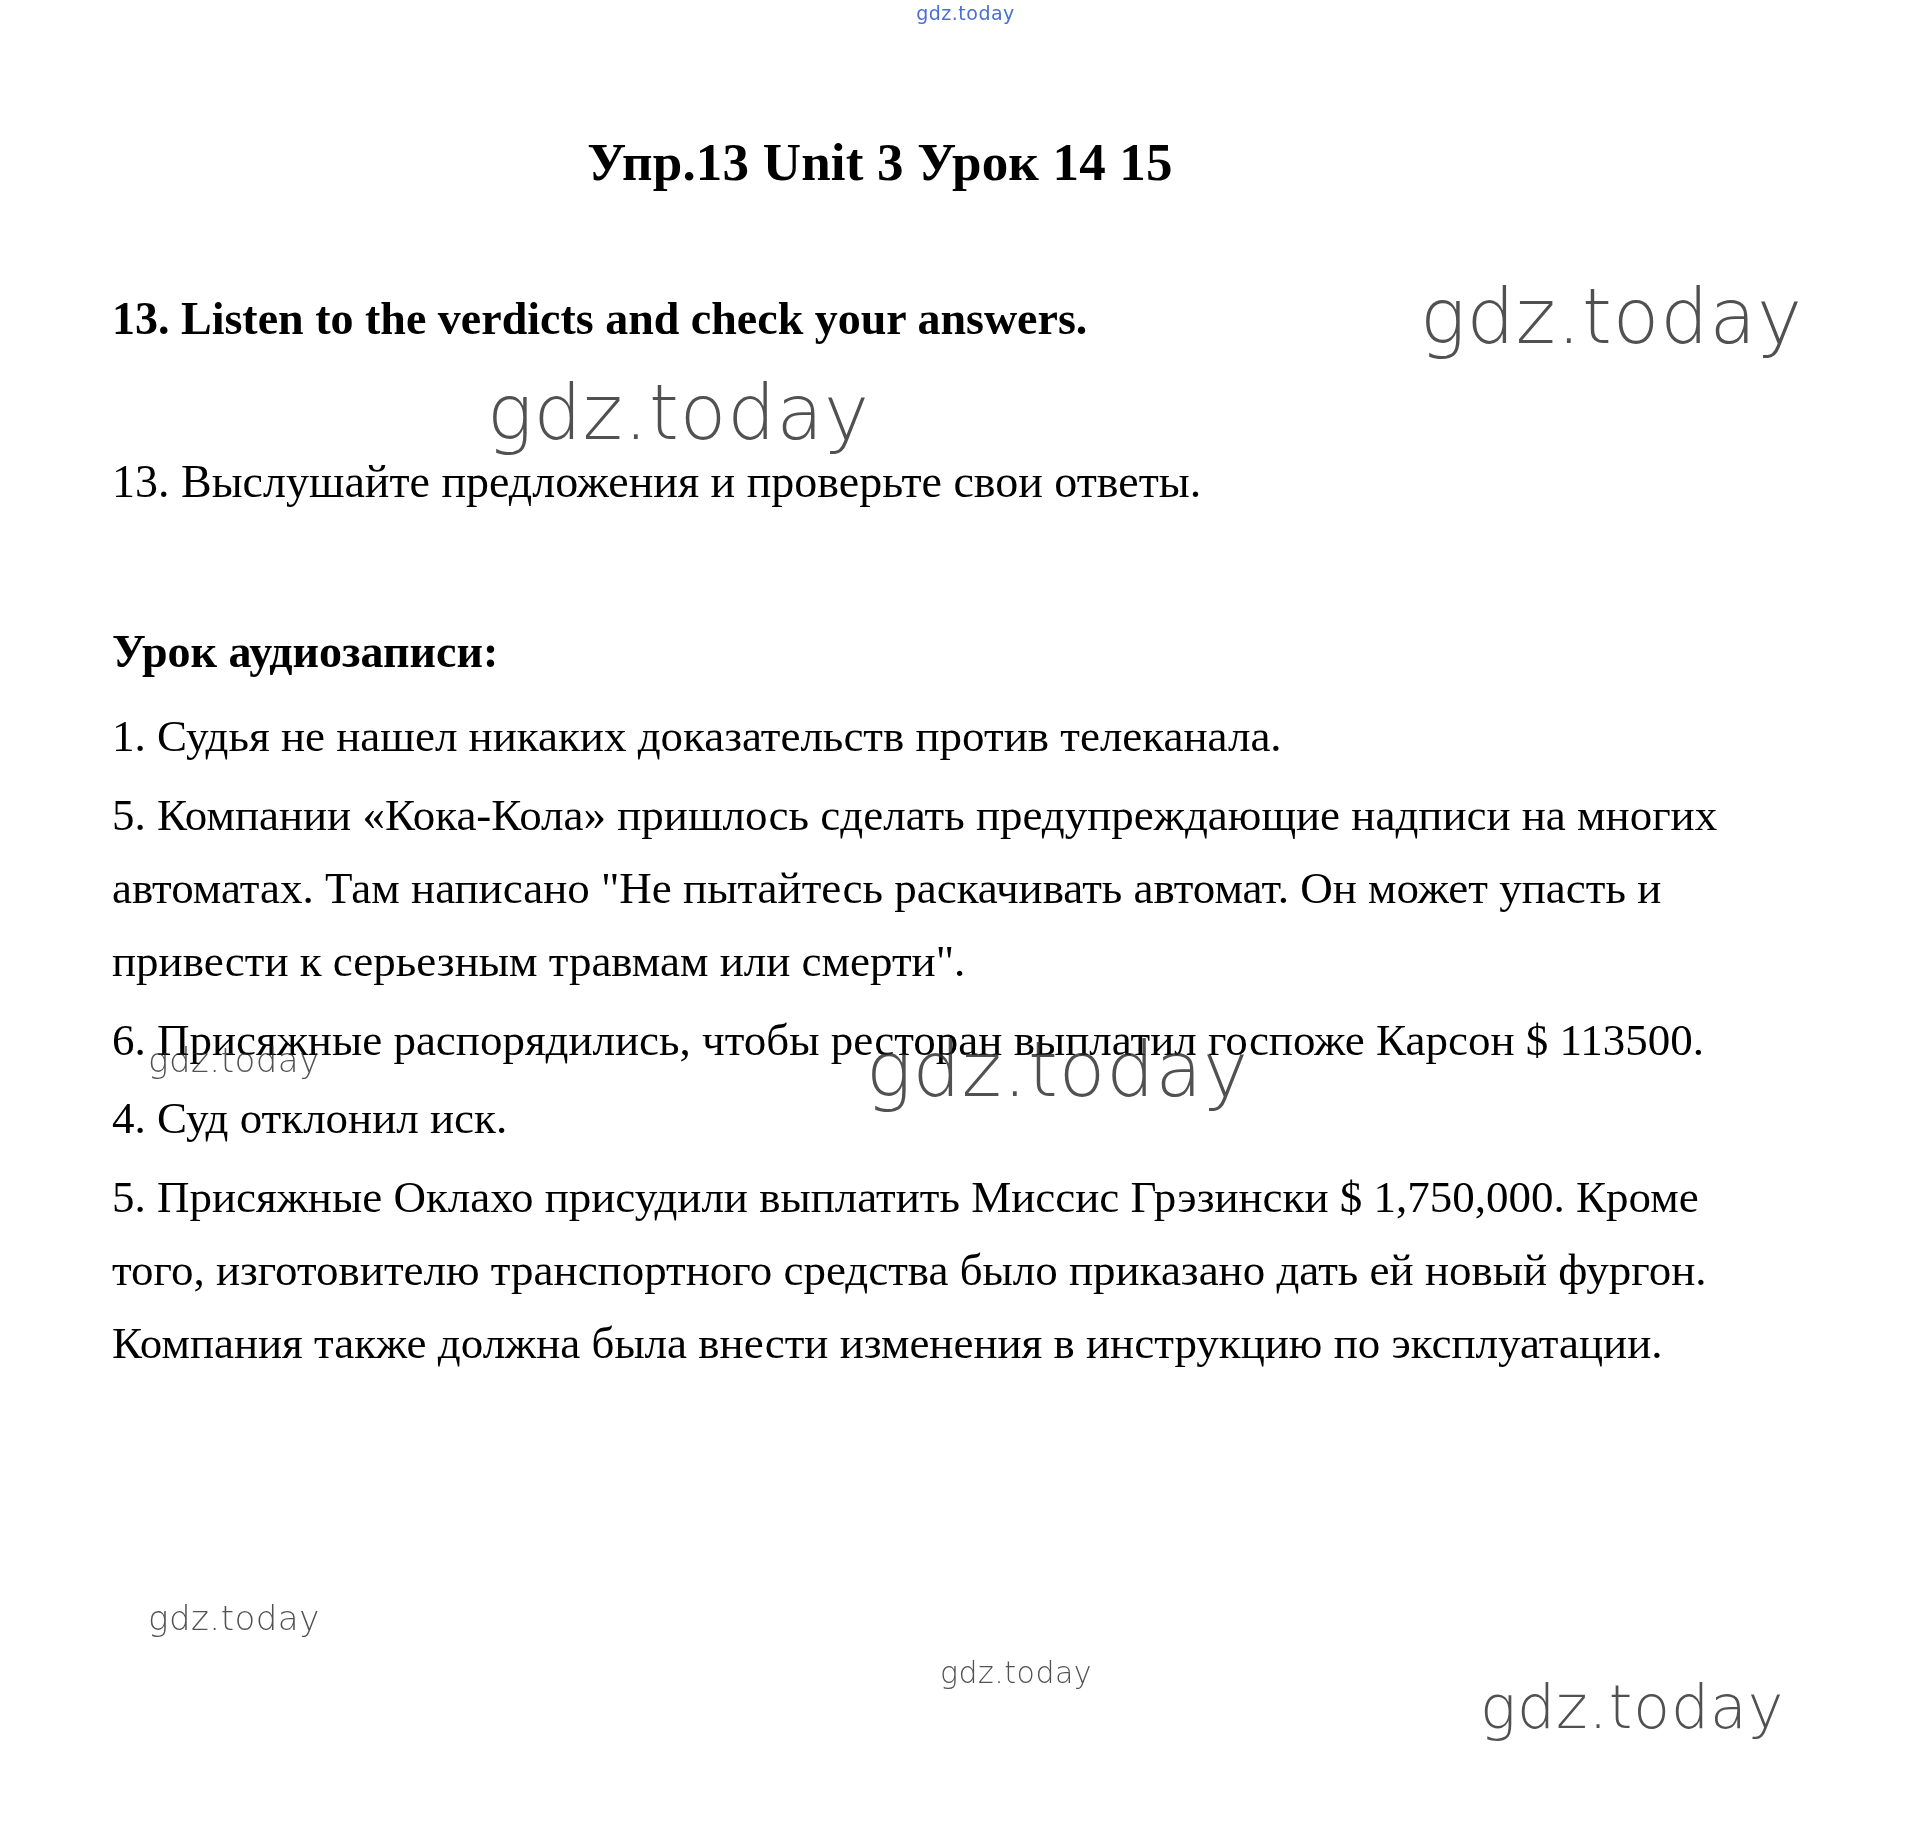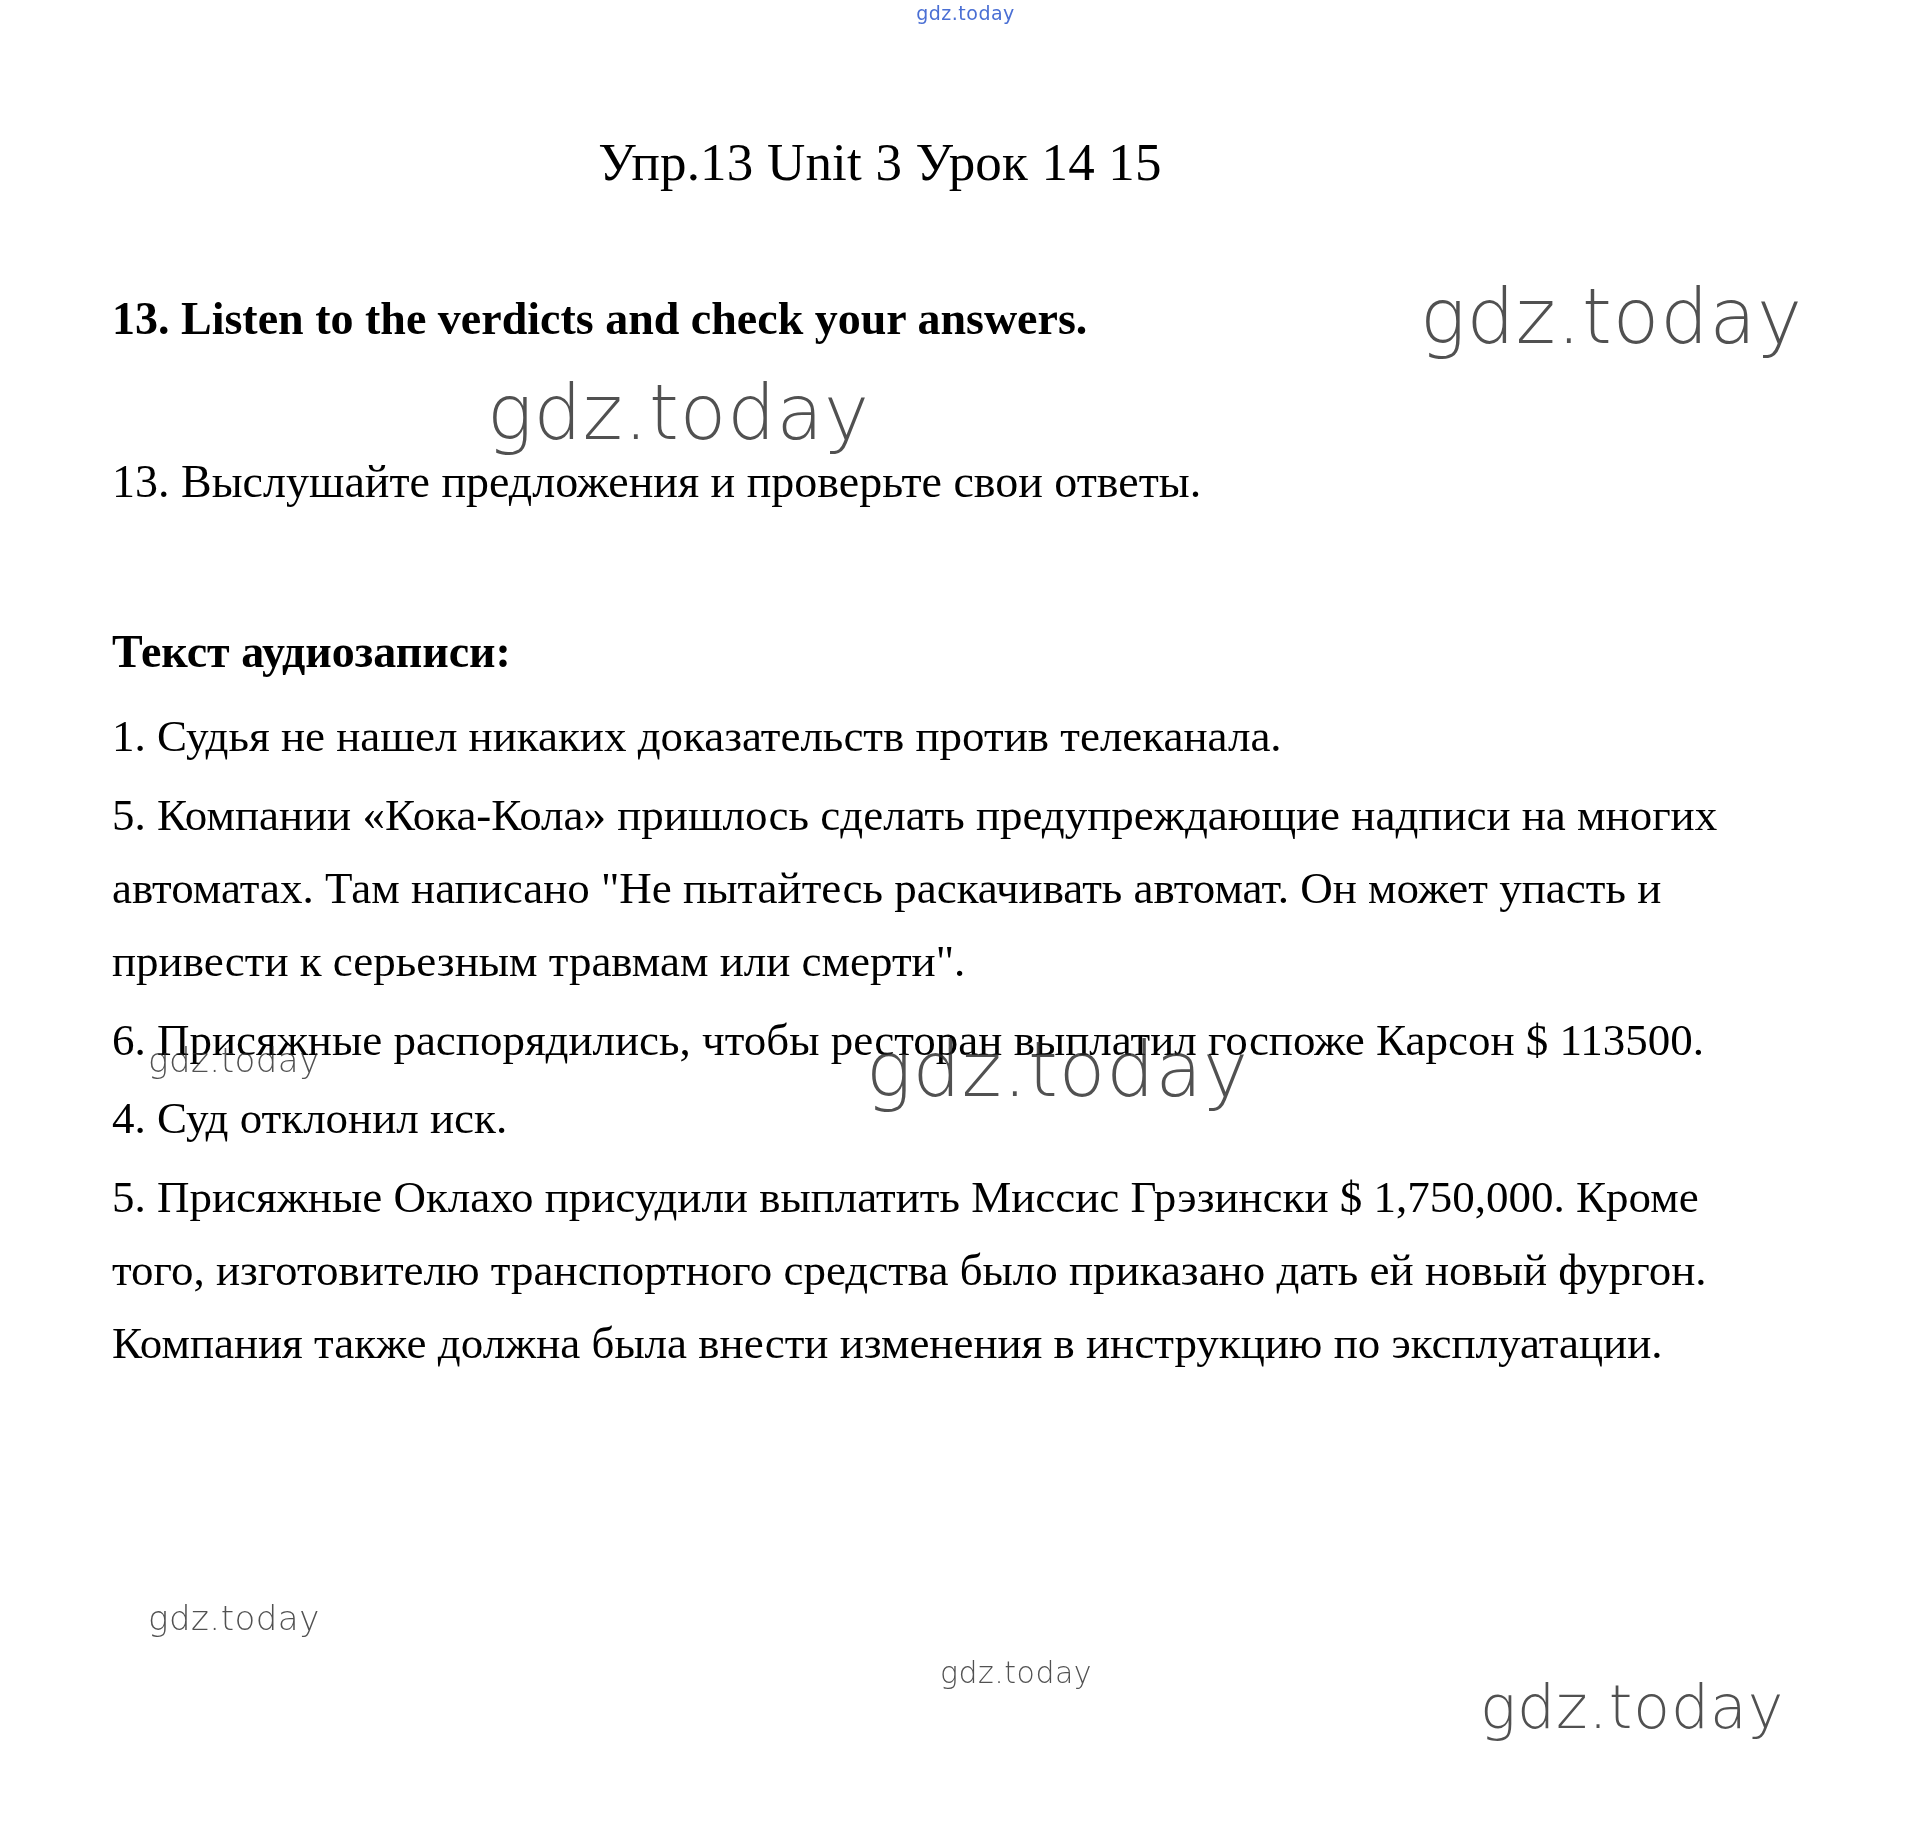--- a/index.html
+++ b/index.html
@@ -39,21 +39,21 @@
     height: 1835px;
   }
 
   .doc-title {
     position: absolute;
     top: 132px;
     left: 0;
     width: 1760px;
     text-align: center;
     font-size: 53px;
-    font-weight: normal;
+    font-weight: bold;
     letter-spacing: 0.2px;
   }
 
   .task-en {
     position: absolute;
     top: 272px;
     left: 112px;
     font-size: 46px;
     font-weight: bold;
     margin-top: 20px;
@@ -117,21 +117,21 @@
 <div class="top-watermark">gdz.today</div>
 
 <div class="page">
 
   <div class="doc-title">Упр.13 Unit 3 Урок 14 15</div>
 
   <div class="task-en">13. Listen to the verdicts and check your answers.</div>
 
   <div class="task-ru">13. Выслушайте предложения и проверьте свои ответы.</div>
 
-  <div class="section-head">Текст аудиозаписи:</div>
+  <div class="section-head">Урок аудиозаписи:</div>
 
   <div class="body-block">
     <p>1. Судья не нашел никаких доказательств против телеканала.</p>
     <p>5. Компании «Кока-Кола» пришлось сделать предупреждающие надписи на многих автоматах. Там написано "Не пытайтесь раскачивать автомат. Он может упасть и привести к серьезным травмам или смерти".</p>
     <p>6. Присяжные распорядились, чтобы ресторан выплатил госпоже Карсон $ 113500.</p>
     <p>4. Суд отклонил иск.</p>
     <p>5. Присяжные Оклахо присудили выплатить Миссис Грэзински $ 1,750,000. Кроме того, изготовителю транспортного средства было приказано дать ей новый фургон. Компания также должна была внести изменения в инструкцию по эксплуатации.</p>
   </div>
 
   <div class="wm wm-lg wm1">gdz.today</div>

